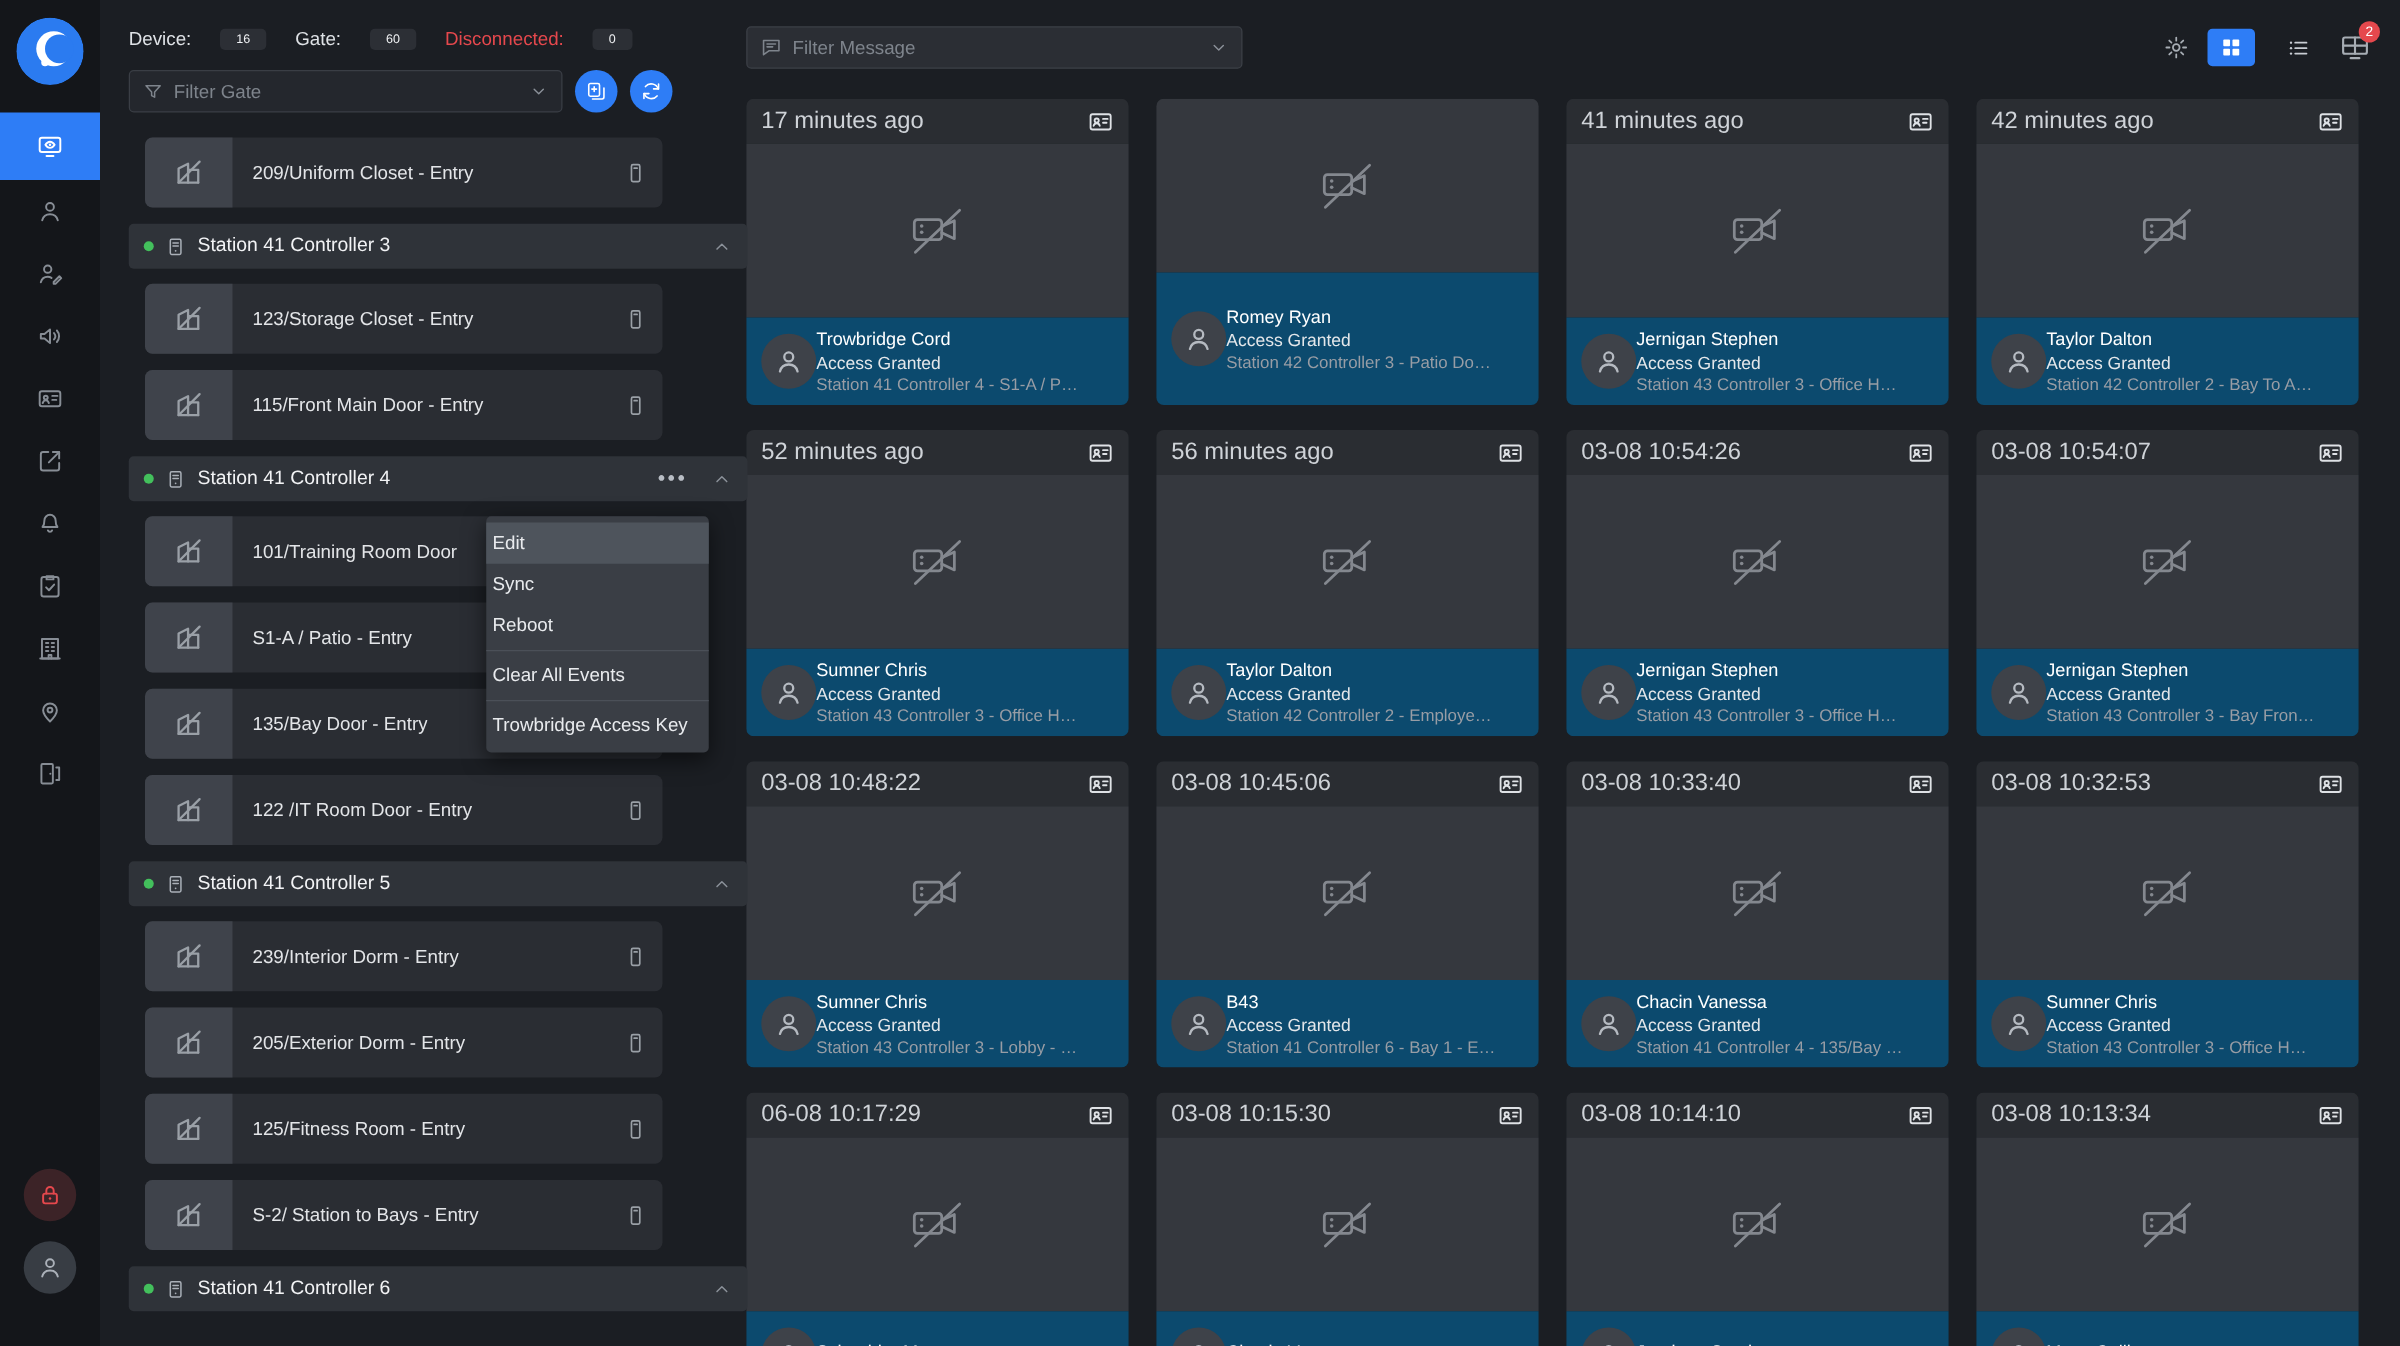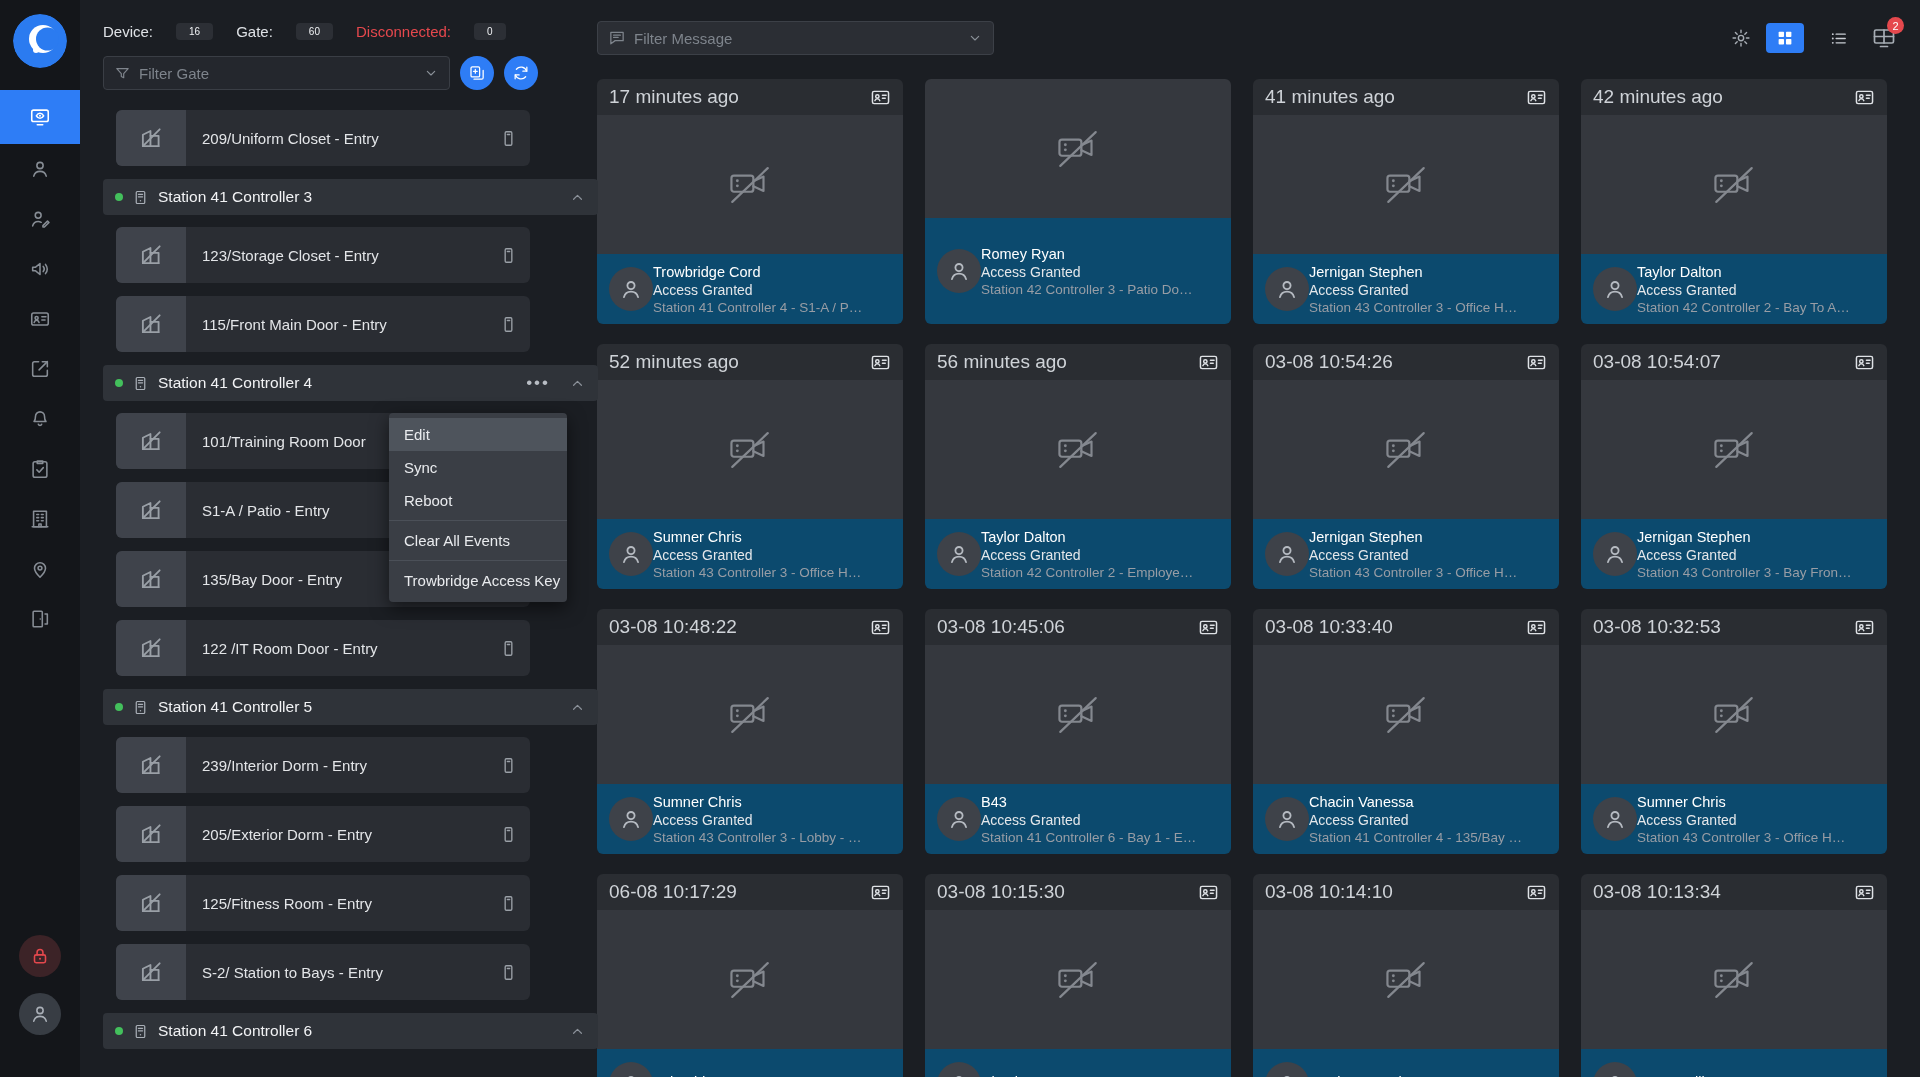--- a/index.html
+++ b/index.html
@@ -47,21 +47,21 @@
   .dot{width:8px;height:8px;border-radius:50%;background:#43c05c;flex-shrink:0}
   .ctrl-icon{color:#aab0b8}
   .ctrl-icon .ic{width:17px;height:17px}
   .ctrl-label{color:#f2f3f5;font-size:15.5px;white-space:nowrap}
   .more{color:#b8bdc4;letter-spacing:2px;font-size:17px;cursor:pointer;margin-right:10px}
   .chev{color:#8b9199}
   .chev .ic{width:17px;height:17px}
 
   
   .ctx-menu{position:absolute;left:389px;top:413px;width:178px;background:#3a3e45;border-radius:4px;padding:5px 0;box-shadow:0 6px 18px rgba(0,0,0,.55);z-index:20}
-  .ctx-item{height:33px;display:flex;align-items:center;padding:0 15px;font-size:15px;color:#e9ebee;cursor:pointer;white-space:nowrap}
+  .ctx-item{height:33px;display:flex;align-items:center;padding:0 5px;font-size:15px;color:#e9ebee;cursor:pointer;white-space:nowrap}
   .ctx-item.active{background:#4e545c}
   .ctx-divider{height:1px;background:#4b5058;margin:3px 0}
 
   
   .main{flex:1;padding:21px 0 0 59px;min-width:0}
   .main-topbar{display:flex;height:34px;padding-right:24px}
   .msg-filter{width:397px;background:#2b2e34;border:1px solid #3c4047}
   .top-actions{margin-left:auto;display:flex;align-items:center;gap:15px;color:#a7adb4}
   .icon-btn{background:none;border:none;color:#a7adb4;cursor:pointer;display:flex;align-items:center;justify-content:center}
   .view-btn{width:38px;height:30px;border-radius:4px;border:none;display:flex;align-items:center;justify-content:center;cursor:pointer;background:transparent;color:#c9cdd3}

